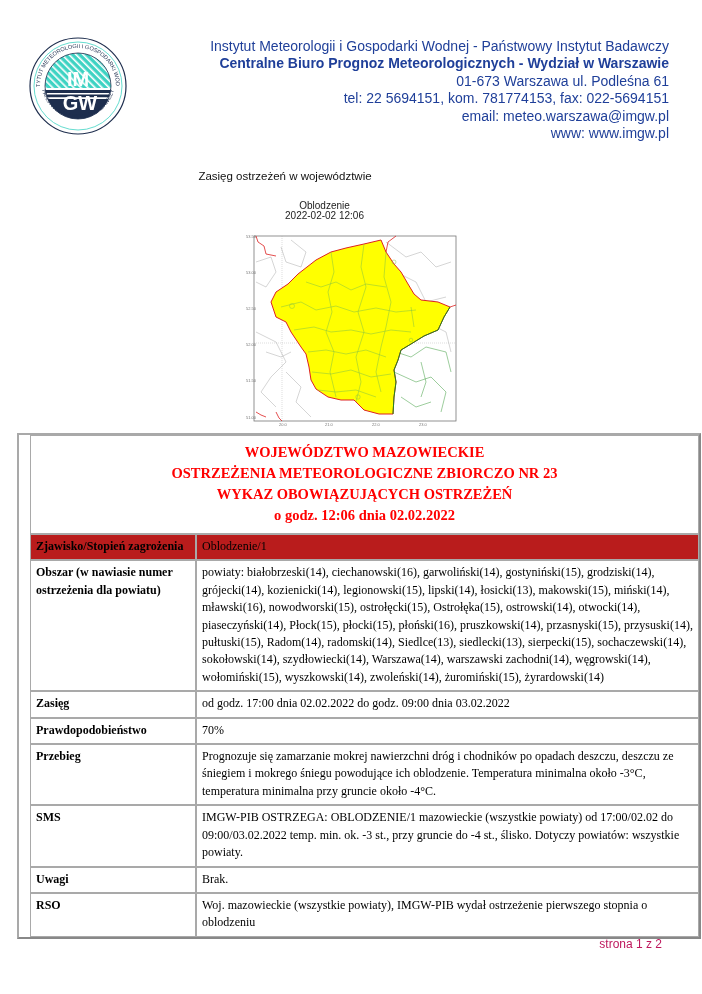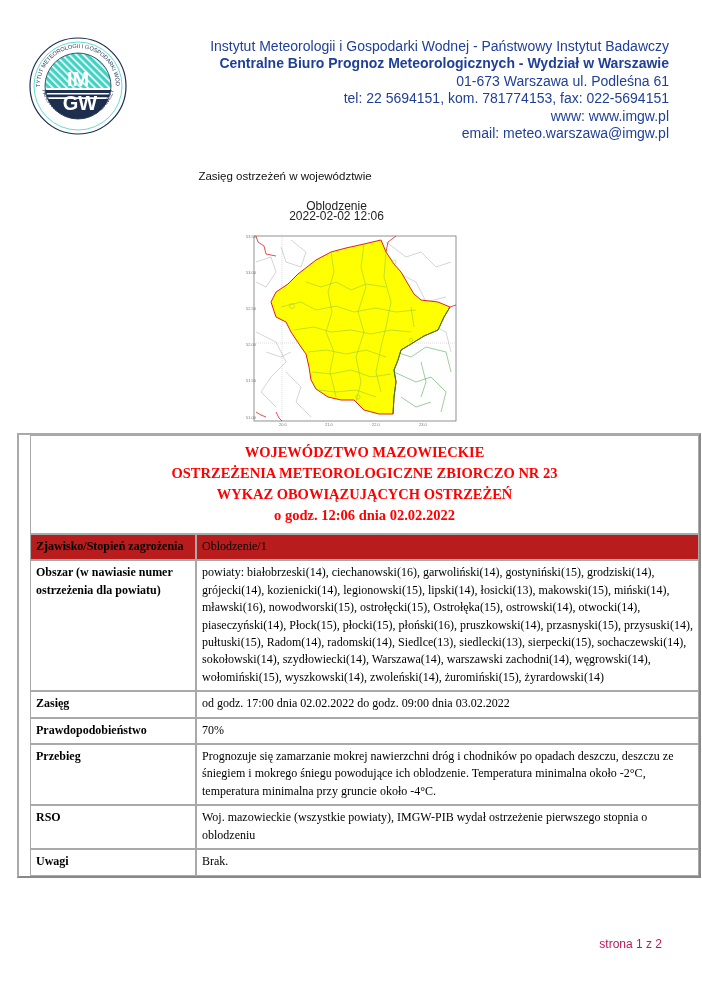--- a/index.html
+++ b/index.html
@@ -5,21 +5,21 @@
   * { box-sizing: border-box; margin: 0; padding: 0; }
   html, body { width: 702px; height: 994px; background: #ffffff; }
   body { position: relative; font-family: "Liberation Sans", sans-serif; color: #000; overflow: hidden; }
 
   .logo { position: absolute; left: 28px; top: 36px; width: 100px; height: 100px; }
 
   .header { position: absolute; right: 33px; top: 38px; text-align: right; color: #1f3f99; font-size: 14px; line-height: 17.4px; font-family: "Liberation Sans", sans-serif; }
   .header .bold { font-weight: bold; }
 
   .map-heading { position: absolute; left: 0; width: 570px; top: 170px; text-align: center; font-size: 11.5px; color: #111; }
-  .map-title { position: absolute; left: 0; width: 649px; top: 201px; text-align: center; font-size: 12px; line-height: 10px; color: #222; margin-left: 12px; }
+  .map-title { position: absolute; left: 0; width: 649px; top: 201px; text-align: center; font-size: 10px; line-height: 10px; color: #222; }
 
   .map { position: absolute; left: 246px; top: 232px; width: 214px; height: 196px; }
 
   table.warn { position: absolute; left: 17px; top: 433px; width: 684px; border-collapse: separate; border-spacing: 0; border: 2px solid #a9a9a9; border-right-color: #888; border-bottom-color: #888;
     font-family: "Liberation Serif", serif; font-size: 12px; line-height: 17.4px; padding-left: 11px; }
   table.warn td { border: 1px solid #a9a9a9; vertical-align: top; padding: 3px 4px 4px 5px; }
   .title-cell { text-align: center; color: #ff0000; font-weight: bold; font-size: 14.5px; line-height: 21px; padding: 6px 4px 7px 4px !important; }
   td.lbl { width: 166px; font-weight: bold; }
   tr.yellow td { background: #b91c1c; }
 </style>
@@ -54,22 +54,22 @@
   <path id="botArc" d="M 14 54 A 37 37 0 0 0 86 54" fill="none"></path>
   <text font-family="Liberation Sans, sans-serif" font-size="5.6" fill="#1e2e4e"><textPath href="#topArc" startOffset="50%" text-anchor="middle">INSTYTUT METEOROLOGII I GOSPODARKI WODNEJ</textPath></text>
   <text font-family="Liberation Sans, sans-serif" font-size="5.6" fill="#1e2e4e"><textPath href="#botArc" startOffset="50%" text-anchor="middle">PAŃSTWOWY INSTYTUT BADAWCZY</textPath></text>
 </svg>
 
 <div class="header">
   <div>Instytut Meteorologii i Gospodarki Wodnej - Państwowy Instytut Badawczy</div>
   <div class="bold">Centralne Biuro Prognoz Meteorologicznych - Wydział w Warszawie</div>
   <div>01-673 Warszawa ul. Podleśna 61</div>
   <div>tel: 22 5694151, kom. 781774153, fax: 022-5694151</div>
+  <div>email: meteo.warszawa@imgw.pl</div>
   <div>www: www.imgw.pl</div>
-  <div>email: meteo.warszawa@imgw.pl</div>
 </div>
 
 <div class="map-heading">Zasięg ostrzeżeń w województwie</div>
 <div class="map-title">
   <div>Oblodzenie</div>
   <div>2022-02-02 12:06</div>
 </div>
 
 <svg class="map" viewBox="0 0 214 196">
 
@@ -163,26 +163,30 @@
   <tr>
     <td class="lbl">Zasięg</td>
     <td>od godz. 17:00 dnia 02.02.2022 do godz. 09:00 dnia 03.02.2022</td>
   </tr>
   <tr>
     <td class="lbl">Prawdopodobieństwo</td>
     <td>70%</td>
   </tr>
   <tr>
     <td class="lbl">Przebieg</td>
-    <td>Prognozuje się zamarzanie mokrej nawierzchni dróg i chodników po opadach deszczu, deszczu ze śniegiem i mokrego śniegu powodujące ich oblodzenie. Temperatura minimalna około -2°C, temperatura minimalna przy gruncie około -4°C.</td>
+    <td>Prognozuje się zamarzanie mokrej nawierzchni dróg i chodników po opadach deszczu, deszczu ze śniegiem i mokrego śniegu powodujące ich oblodzenie. Temperatura minimalna około -3°C, temperatura minimalna przy gruncie około -4°C.</td>
+  </tr>
+  <tr>
+    <td class="lbl">SMS</td>
+    <td>IMGW-PIB OSTRZEGA: OBLODZENIE/1 mazowieckie (wszystkie powiaty) od 17:00/02.02 do 09:00/03.02.2022 temp. min. ok. -3 st., przy gruncie do -4 st., ślisko. Dotyczy powiatów: wszystkie powiaty.</td>
+  </tr>
+  <tr>
+    <td class="lbl">Uwagi</td>
+    <td>Brak.</td>
   </tr>
   <tr>
     <td class="lbl">RSO</td>
     <td>Woj. mazowieckie (wszystkie powiaty), IMGW-PIB wydał ostrzeżenie pierwszego stopnia o oblodzeniu</td>
-  </tr>
-  <tr>
-    <td class="lbl">Uwagi</td>
-    <td>Brak.</td>
   </tr>
 </tbody>
   </table>
 
 <div style="position:absolute; right:40px; top:937px; font-size:12px; font-family:'Liberation Sans', sans-serif; color:#be185d;">strona 1 z 2</div>
 
 </body></html>

